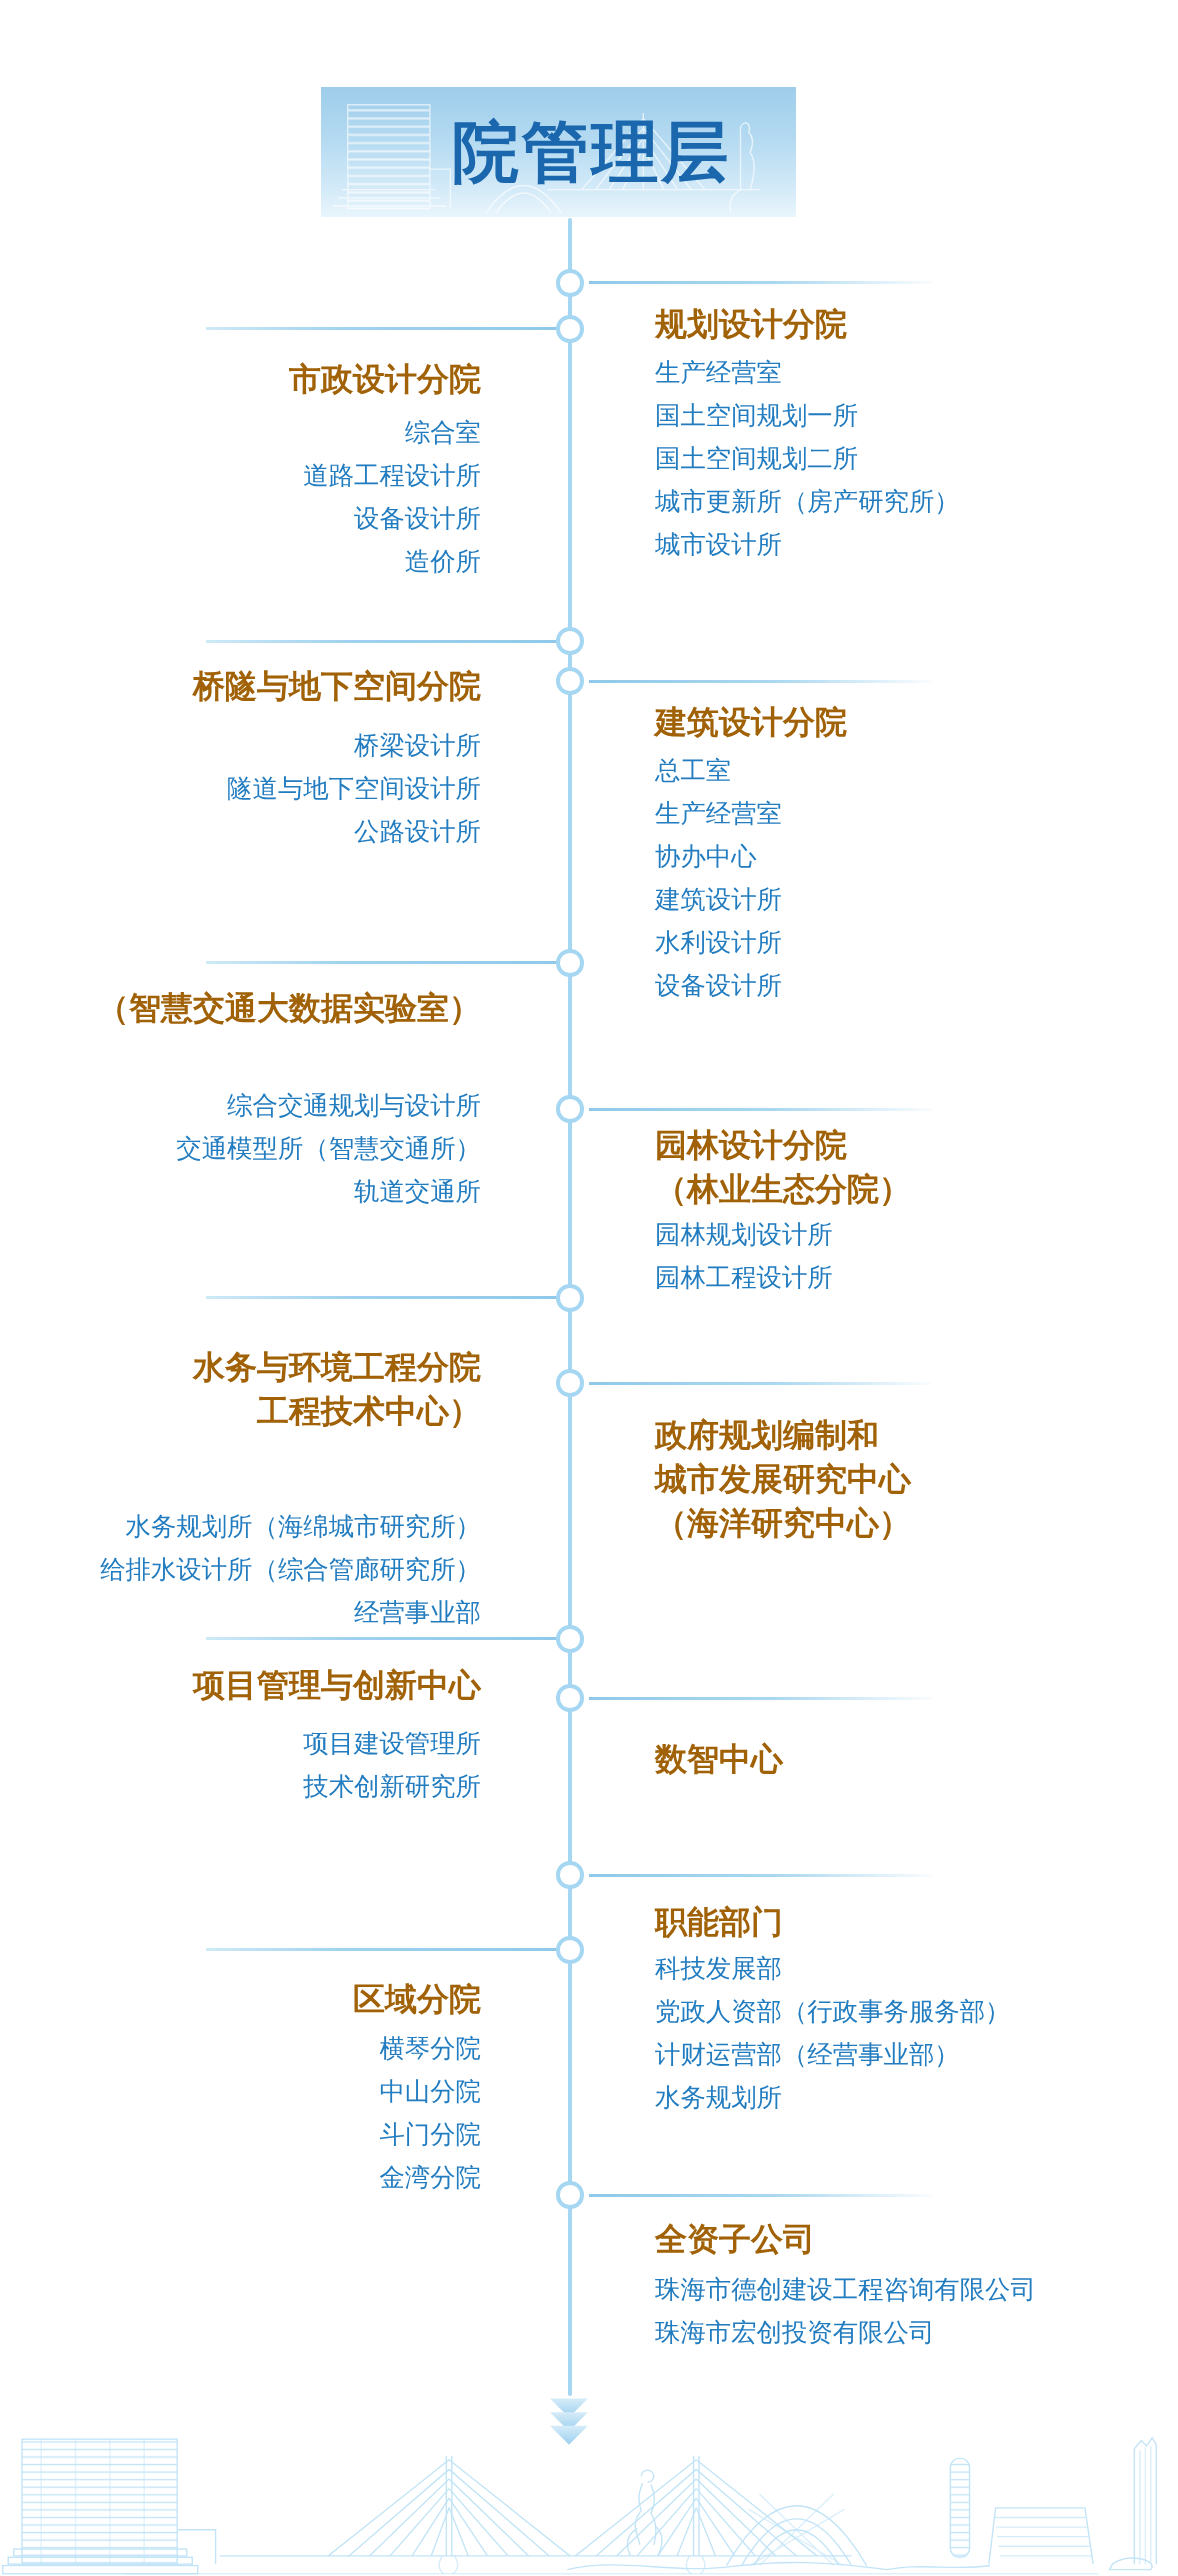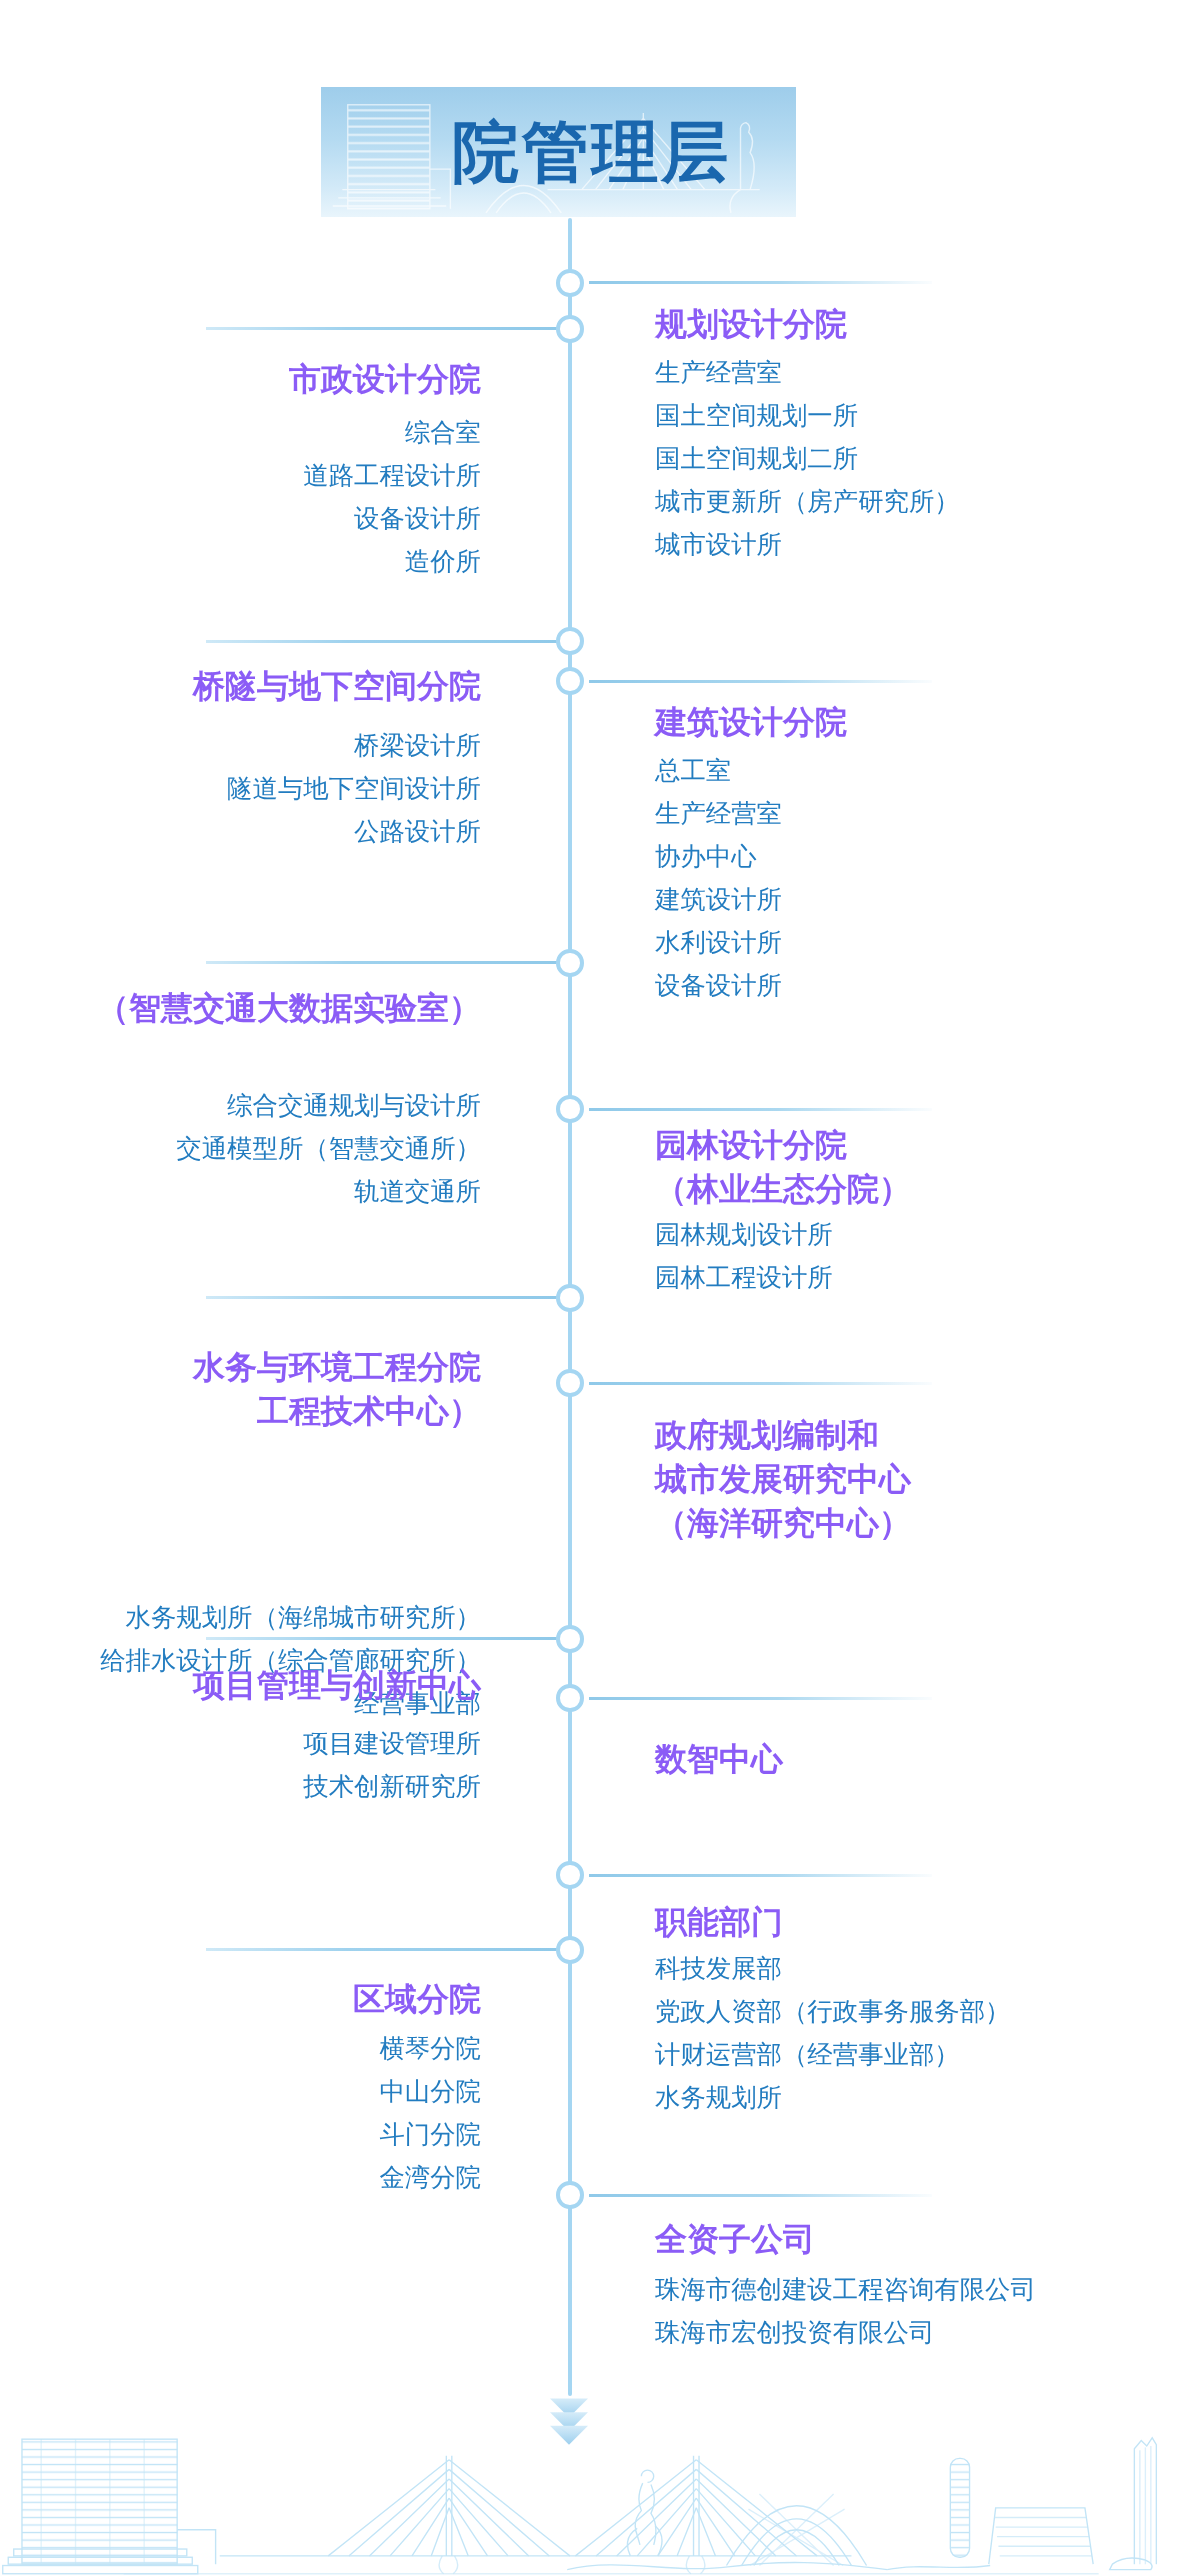--- a/index.html
+++ b/index.html
@@ -32,21 +32,21 @@
   .hline.right{
     left:589px;width:343px;
     background:linear-gradient(to right,#8fc9e9 0%,#abd8f0 55%,rgba(214,236,249,0.12) 100%);
   }
   .ring{
     position:absolute;left:556px;width:27.5px;height:27.5px;box-sizing:border-box;
     border:4.8px solid #a5d6f2;border-radius:50%;background:#ffffff;z-index:3;
   }
   
   .stitle{
-    position:absolute;color:#8b5cf6;font-size:32px;font-weight:700;line-height:44px;
+    position:absolute;color:#a16207;font-size:32px;font-weight:700;line-height:44px;
     white-space:nowrap;z-index:2;
   }
   .sitems{
     position:absolute;color:#227cc0;font-size:25.4px;font-weight:400;line-height:43px;
     white-space:nowrap;z-index:2;
   }
   .stitle.left,.sitems.left{right:698px;text-align:right;}
   .stitle.right,.sitems.right{left:655px;text-align:left;}
   
   .chevrons{position:absolute;left:550px;top:2397px;width:38px;height:52px;}
@@ -164,21 +164,21 @@
       <div>综合交通规划与设计所</div>
       <div>交通模型所（智慧交通所）</div>
       <div>轨道交通所</div>
     </div>
     <div class="hline left" style="top: 1296px;"></div>
     <div class="ring" style="top: 1284px;"></div>
     <div class="stitle left" style="top: 1345px;">
       <div>水务与环境工程分院</div>
       <div>工程技术中心）</div>
     </div>
-    <div class="sitems left" style="top: 1596px;">
+    <div class="sitems left" style="top: 1505px;">
       <div>水务规划所（海绵城市研究所）</div>
       <div>给排水设计所（综合管廊研究所）</div>
       <div>经营事业部</div>
     </div>
     <div class="hline left" style="top: 1637px;"></div>
     <div class="ring" style="top: 1625px;"></div>
     <div class="stitle left" style="top: 1663px;">
       <div>项目管理与创新中心</div>
     </div>
     <div class="sitems left" style="top: 1722px;">

